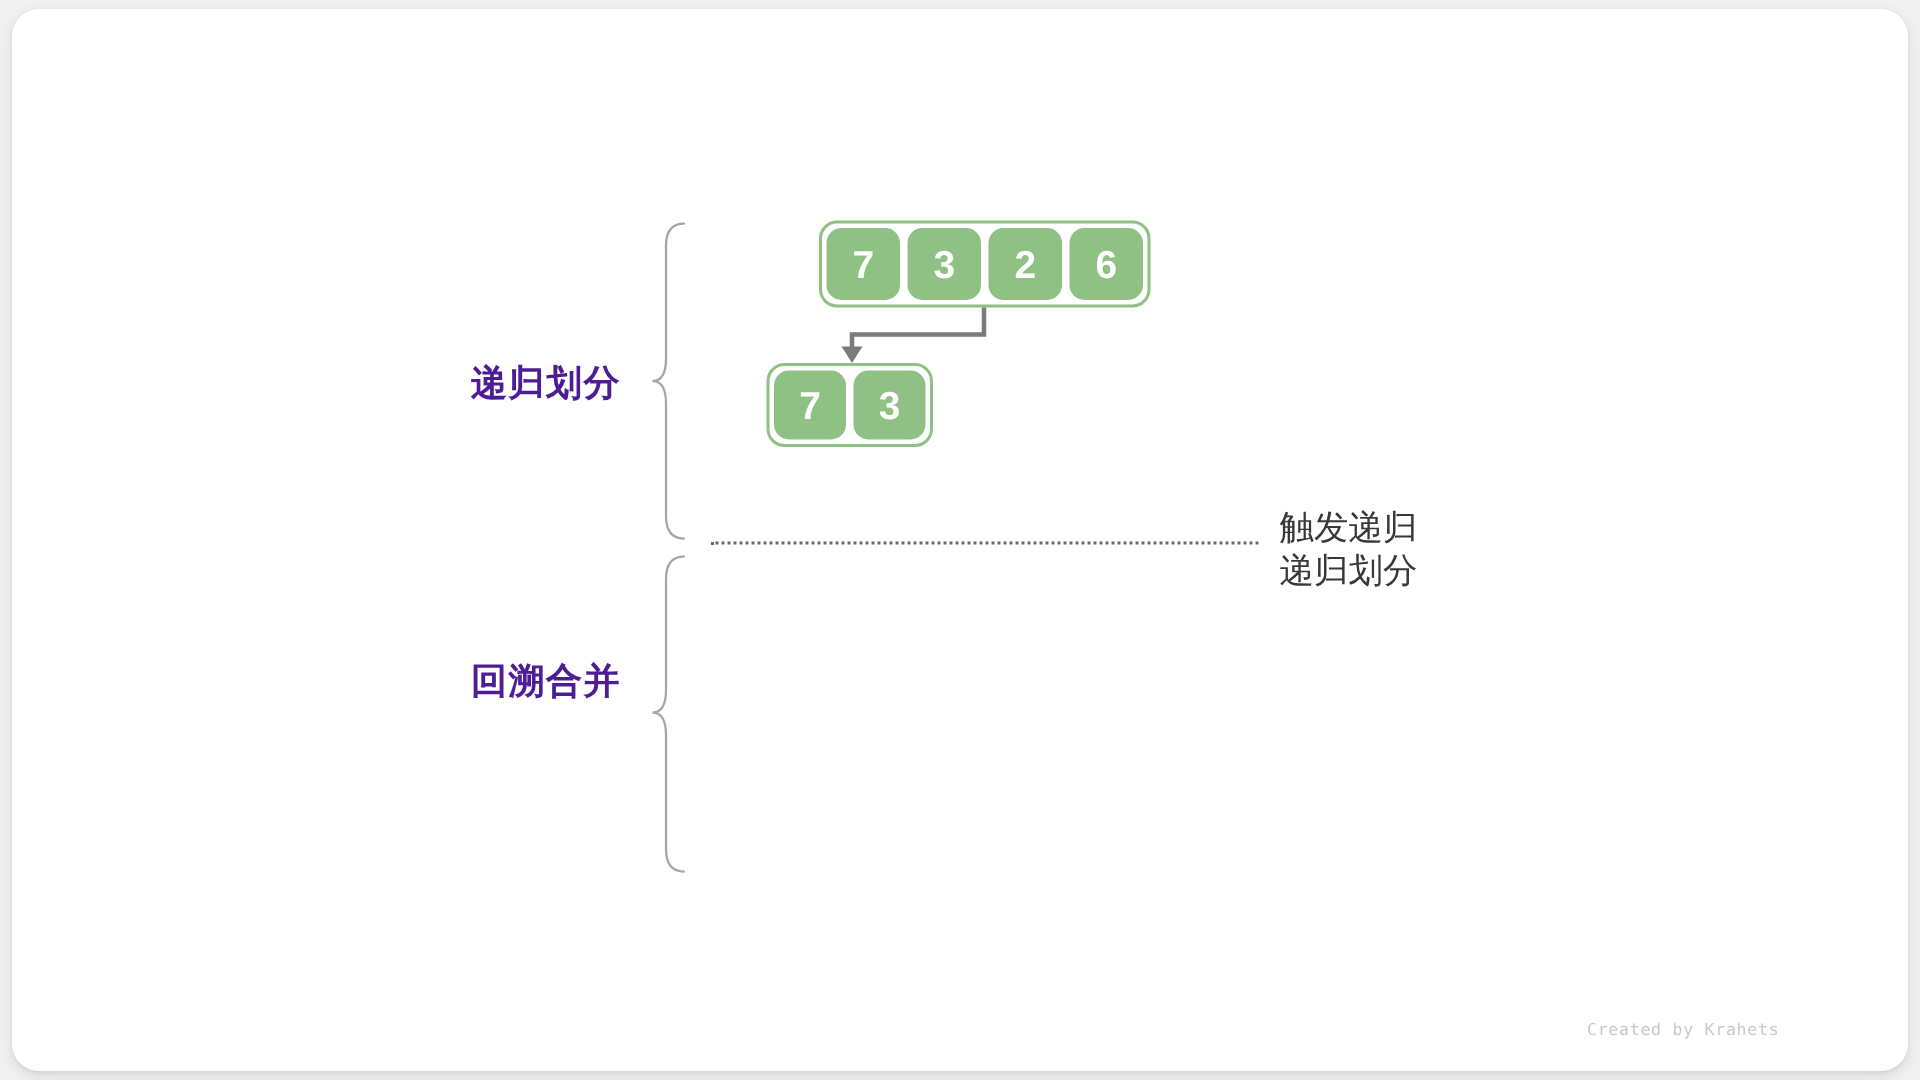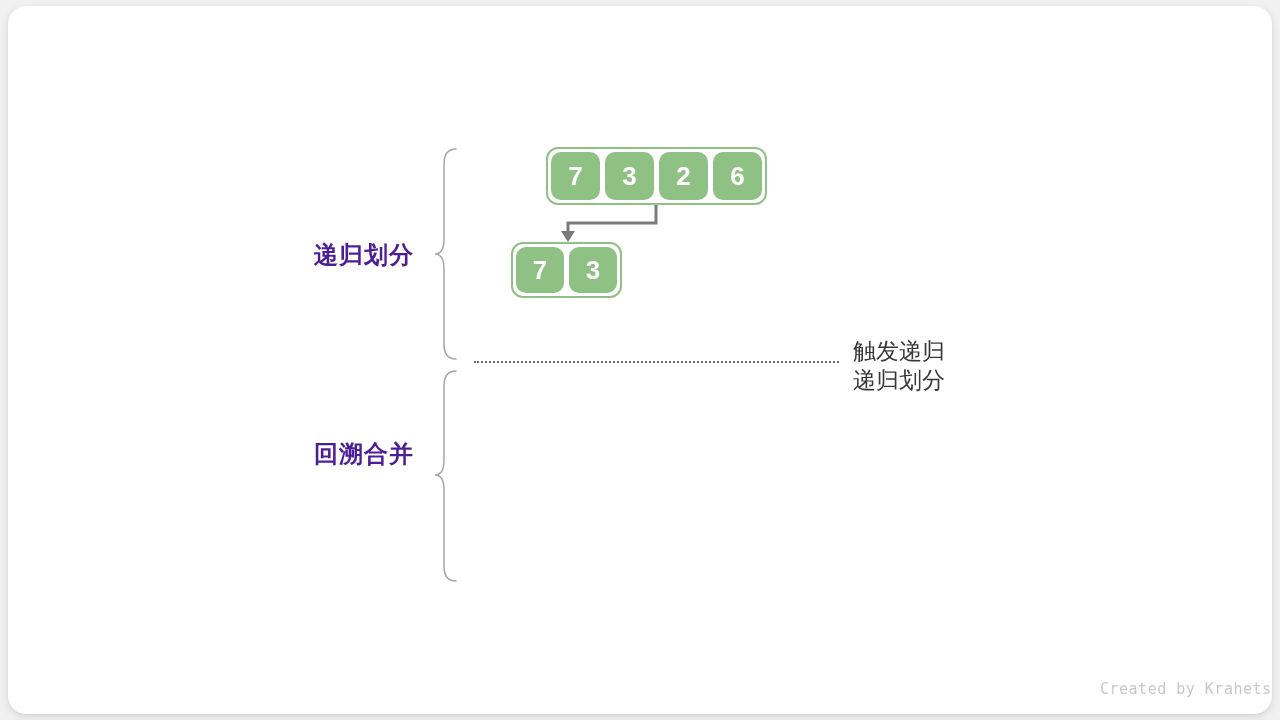--- a/index.html
+++ b/index.html
@@ -81,24 +81,24 @@
     font-size: 23px;
     font-weight: normal;
     color: #383838;
     line-height: 29px;
     white-space: nowrap;
   }
   .annotation span { display: block; }
 
   .credit {
     position: absolute;
-    left: 1092px;
+    left: 1050px;
     top: 674px;
     font-family: "DejaVu Sans Mono", "Liberation Mono", monospace;
-    font-size: 15px;
+    font-size: 11px;
     color: #c8c8c8;
     letter-spacing: 0.5px;
     white-space: nowrap;
   }
 </style>
 </head>
 <body>
 
 <div class="card">
 

